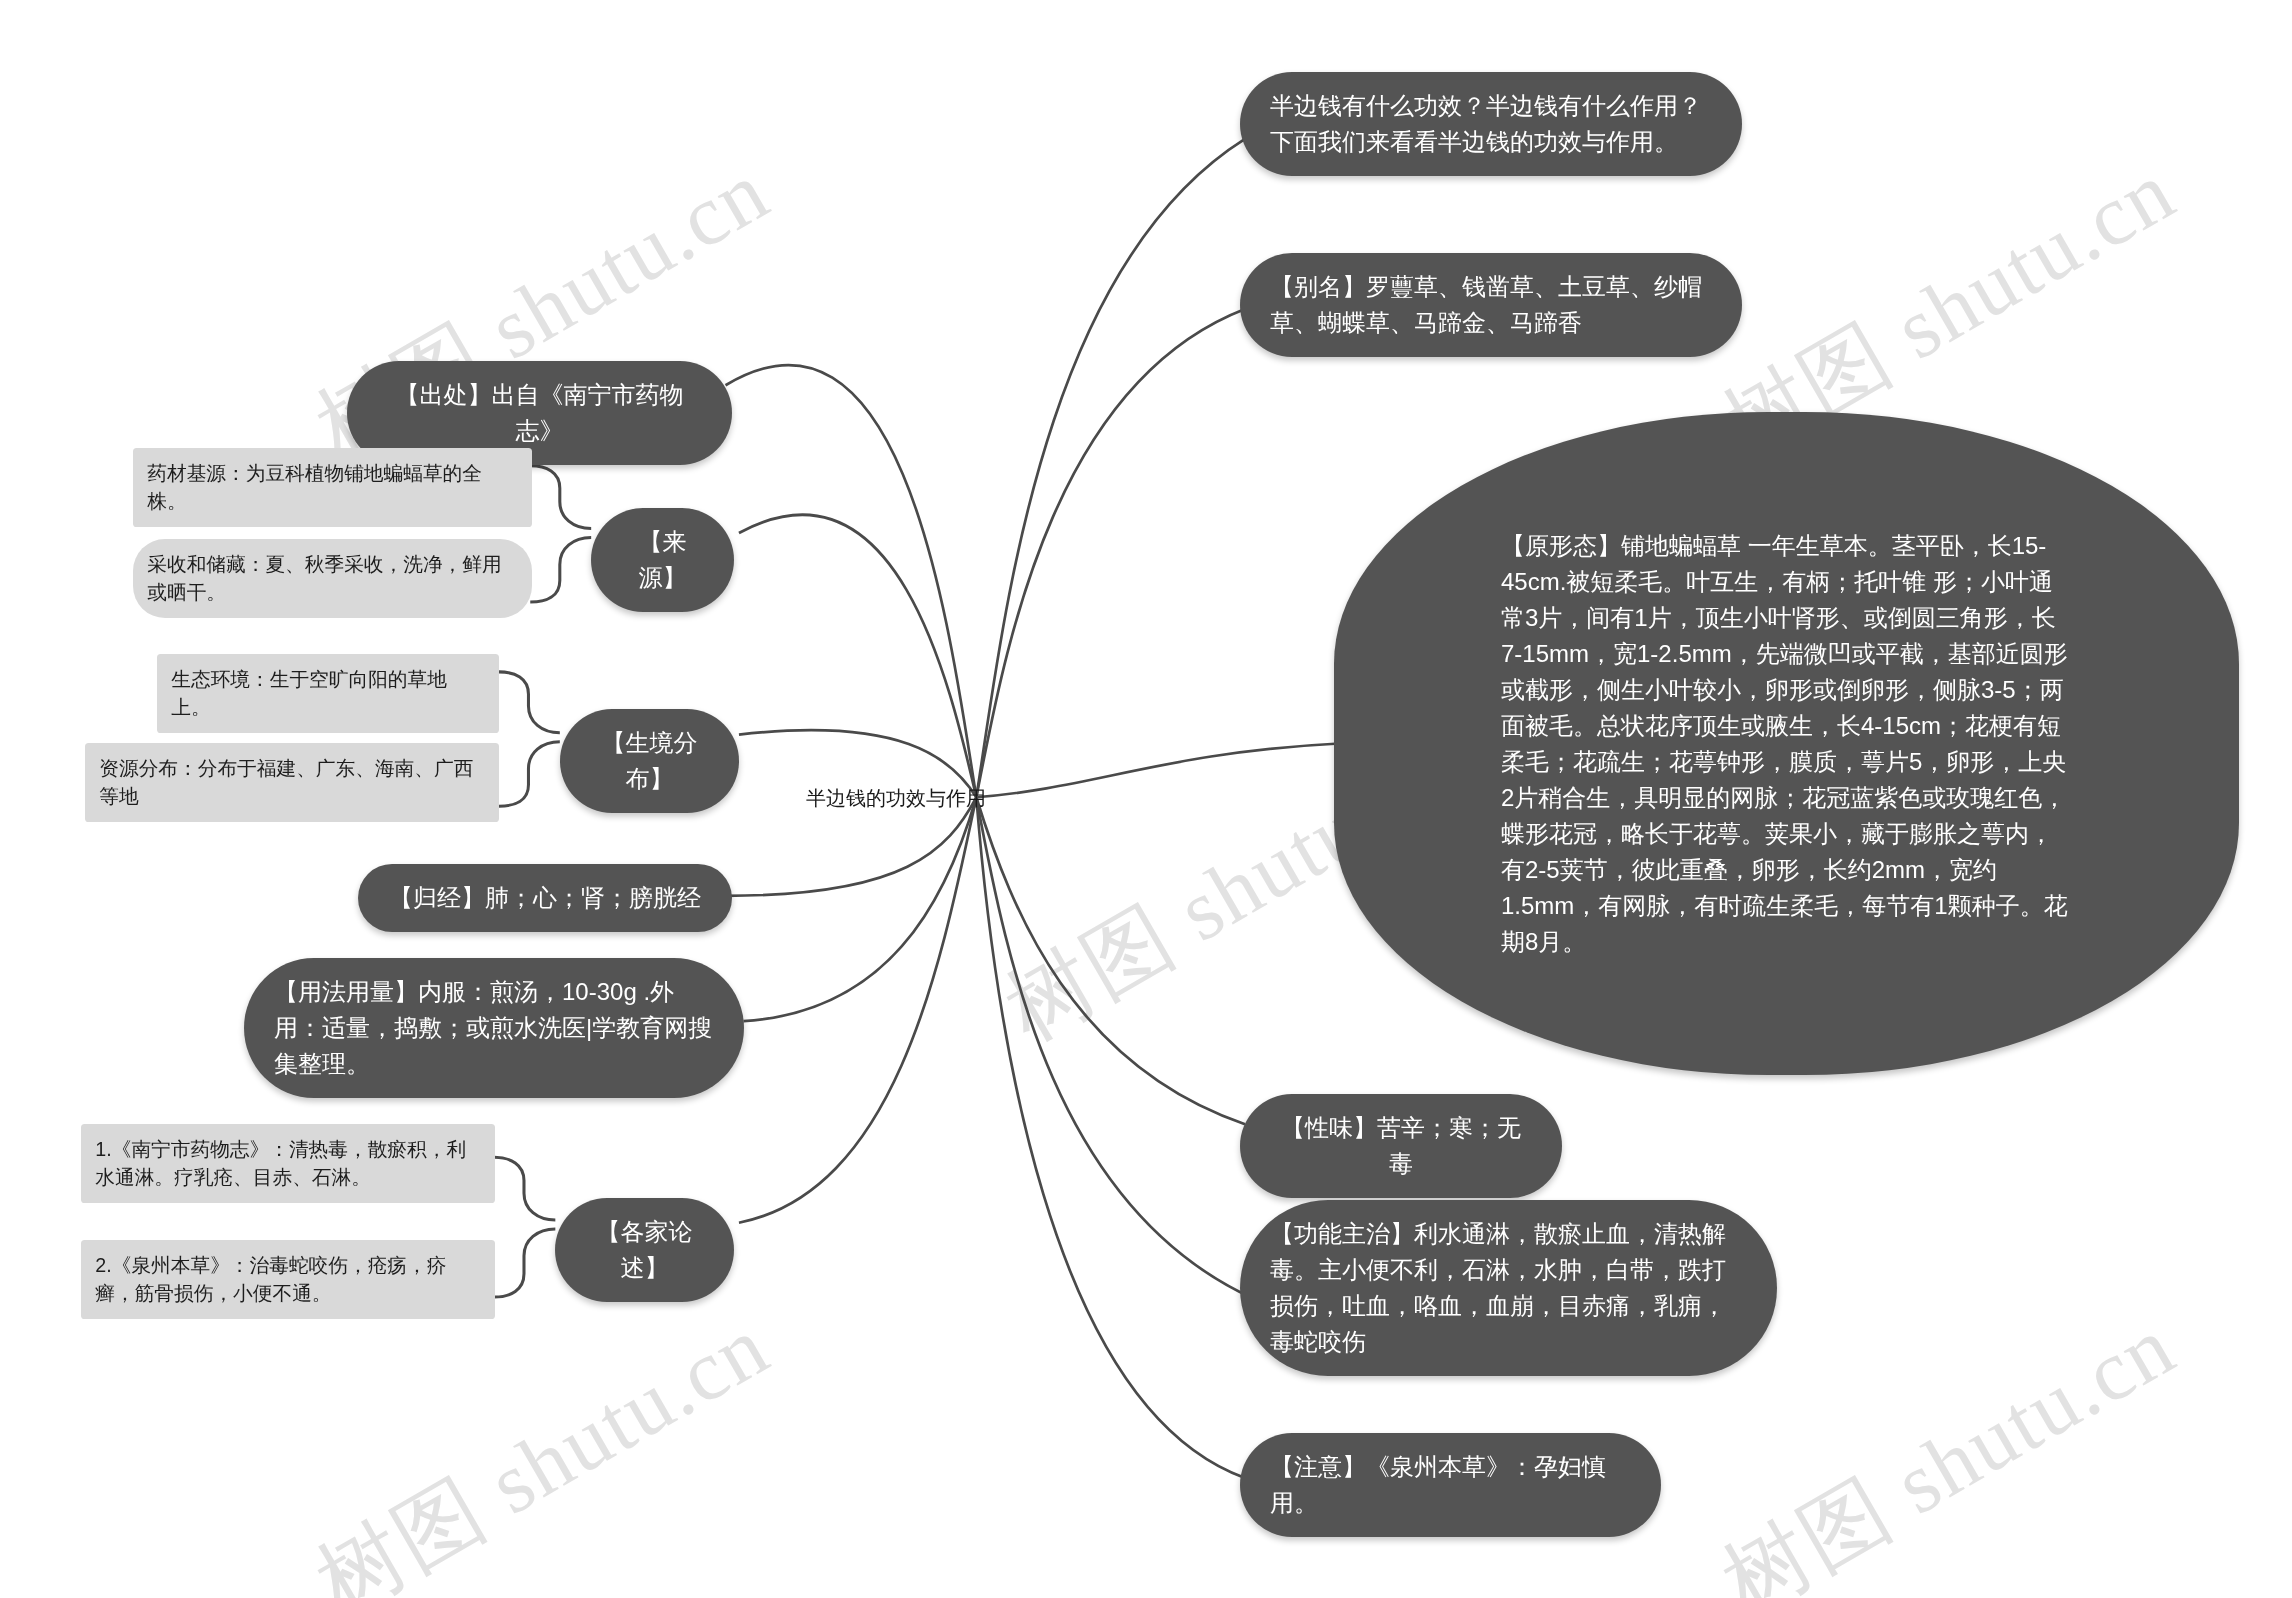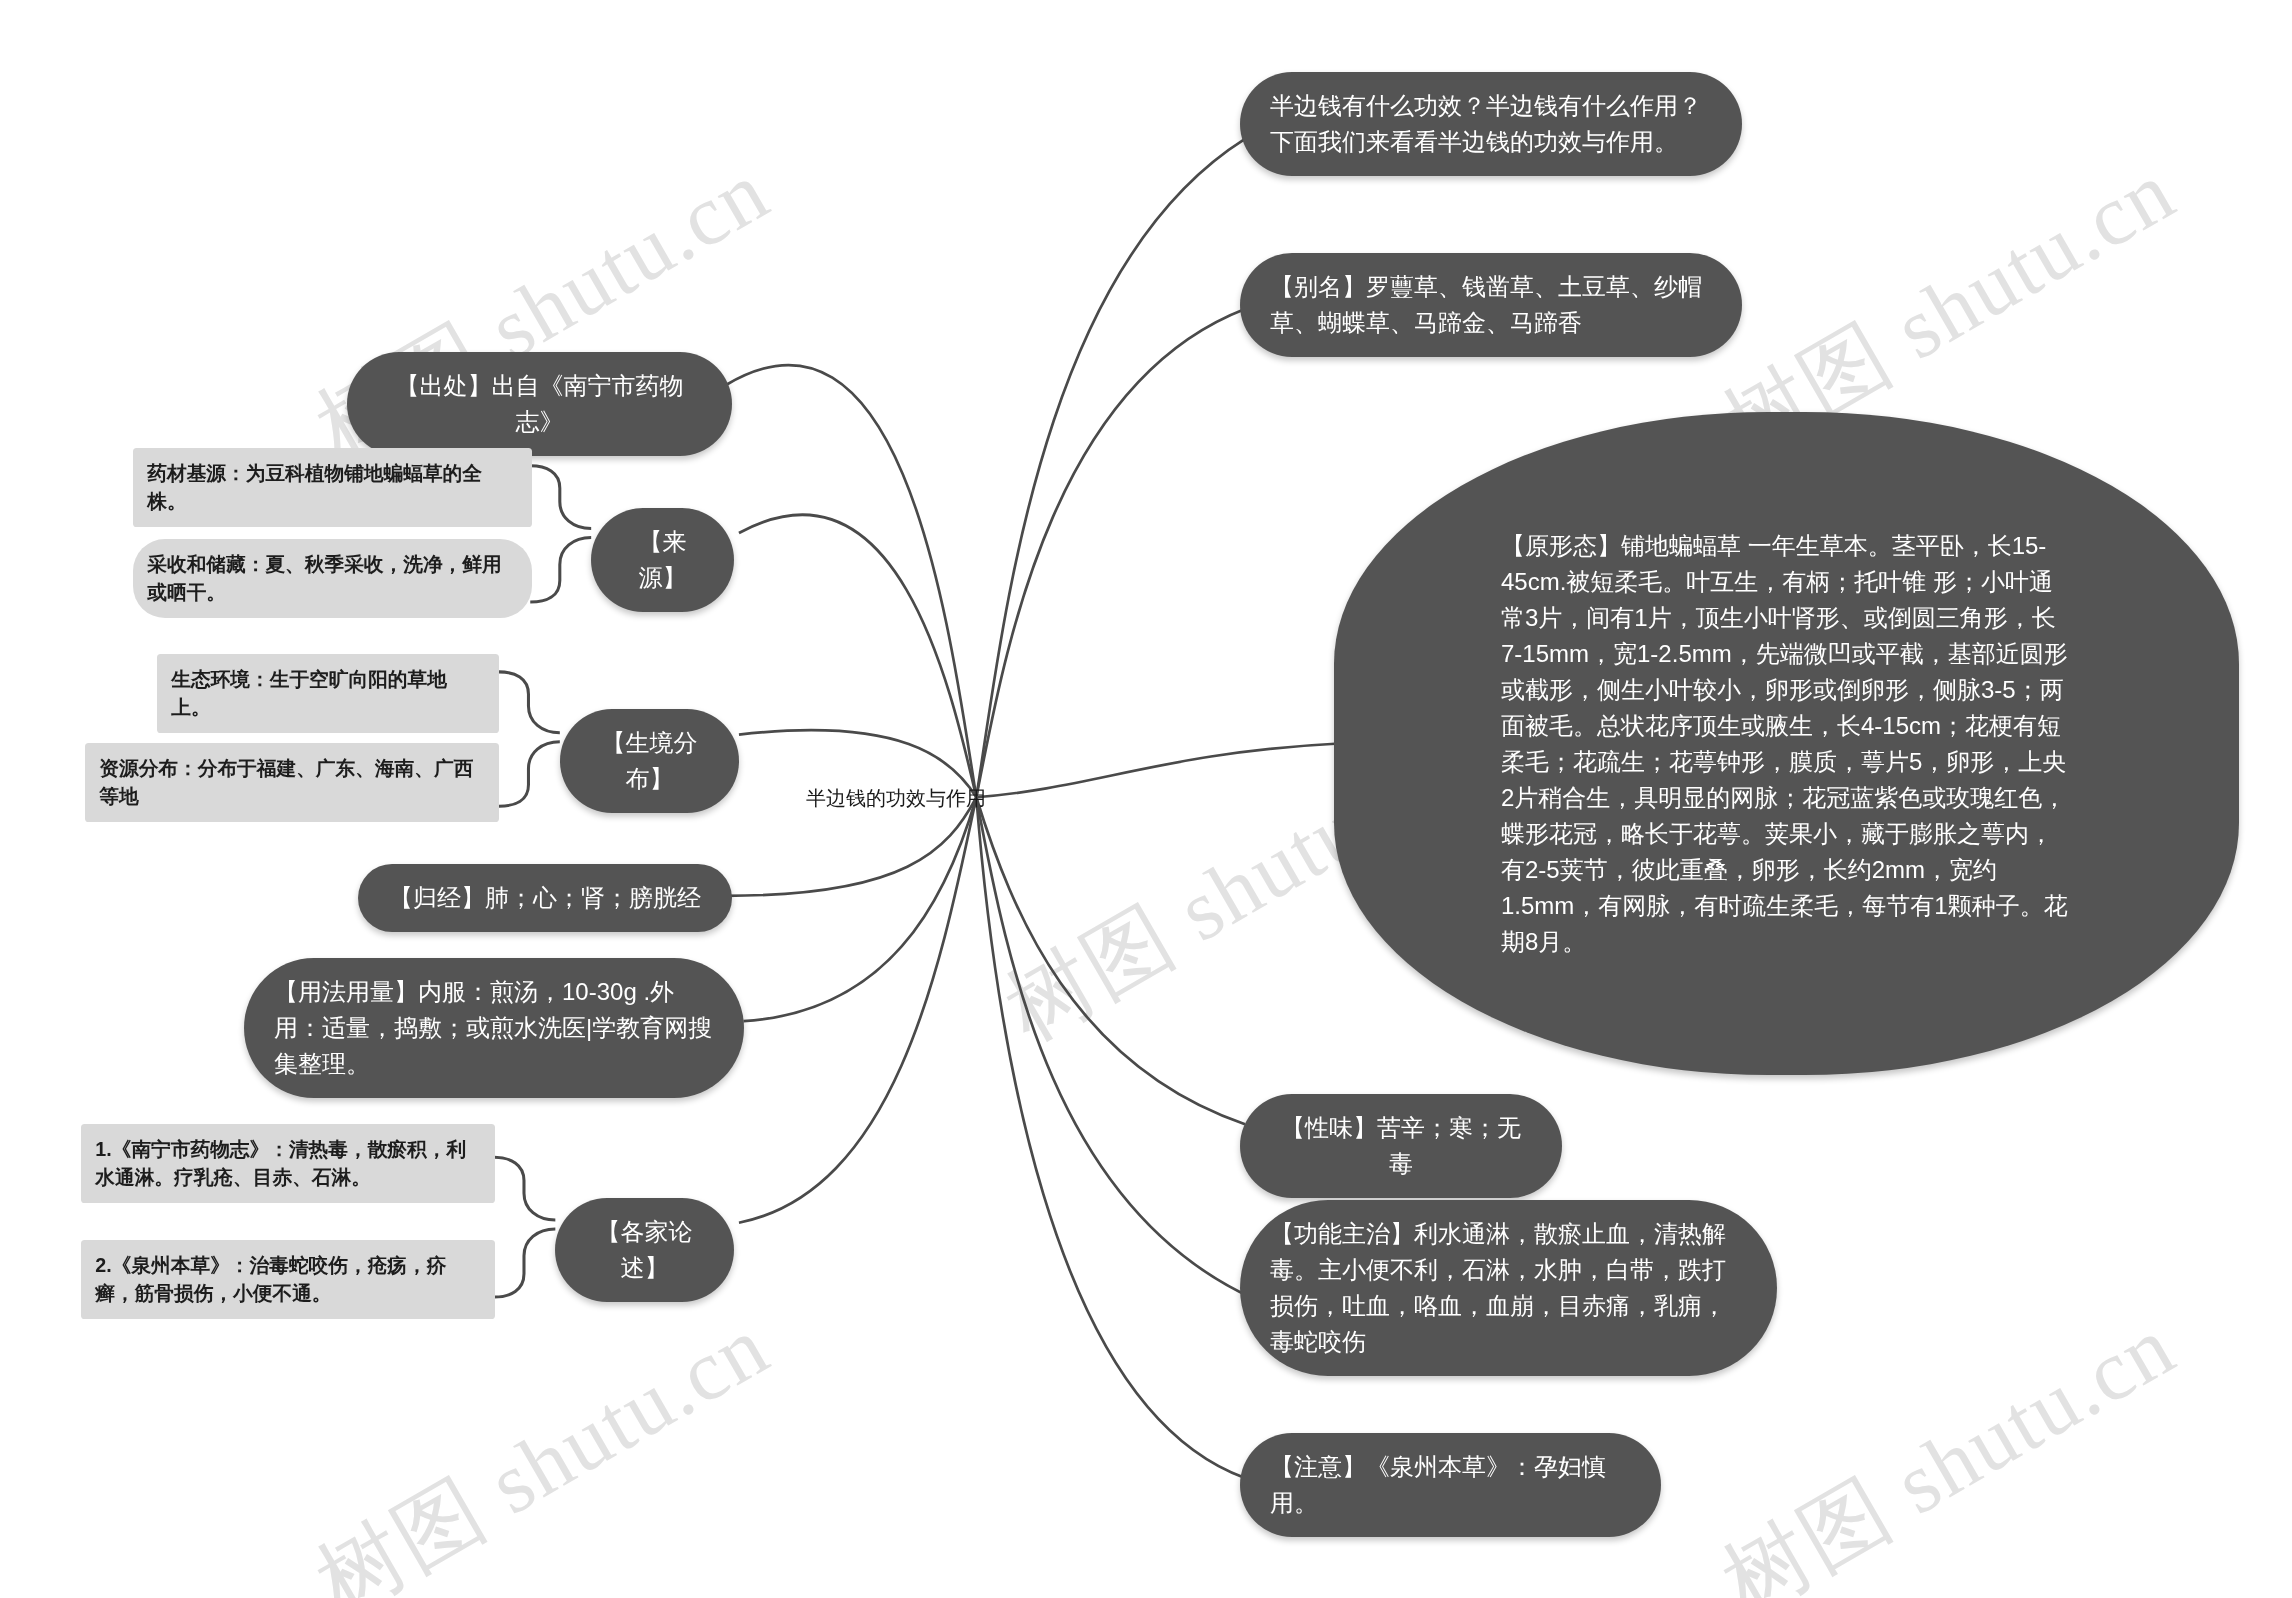--- a/index.html
+++ b/index.html
@@ -48,21 +48,21 @@
   .dark.multiline{justify-content:center;text-align:left;}
 
   .light{
     background:#d9d9d9;
     color:#1d1d1d;
     border-radius:3.6px;
     padding:10.7px 14.3px;
     font-size:19.7px;
     line-height:1.45;
     text-align:left;
-    display:flex;align-items:center;font-weight:bold;
+    display:flex;align-items:center;
   }
 
   .root{
     color:#1a1a1a;
     font-size:20px;
     background:transparent;
     display:flex;align-items:center;justify-content:center;
     white-space:nowrap;
     z-index:4;
   }
@@ -139,21 +139,21 @@
   </div>
 
   <div class="node dark multiline" style="left:1240px;top:1200px;width:537px;">
     <span class="txt">【功能主治】利水通淋，散瘀止血，清热解毒。主小便不利，石淋，水肿，白带，跌打损伤，吐血，咯血，血崩，目赤痛，乳痈，毒蛇咬伤</span>
   </div>
 
   <div class="node dark multiline" style="left:1240px;top:1433px;width:421px;font-family:Liberation Serif, serif;">
     <span class="txt">【注意】《泉州本草》：孕妇慎用。</span>
   </div>
 
-  <div class="node dark" style="left:347px;top:352px;width:385px;">
+  <div class="node dark" style="left:347px;top:361px;width:385px;">
     <span class="txt">【出处】出自《南宁市药物志》</span>
   </div>
 
   <div class="node dark" style="left:591px;top:508px;width:143px;">
     <span class="txt">【来源】</span>
   </div>
 
   <div class="node light" style="left:133px;top:448px;width:399px;">
     <span class="txt">药材基源：为豆科植物铺地蝙蝠草的全株。</span>
   </div>

